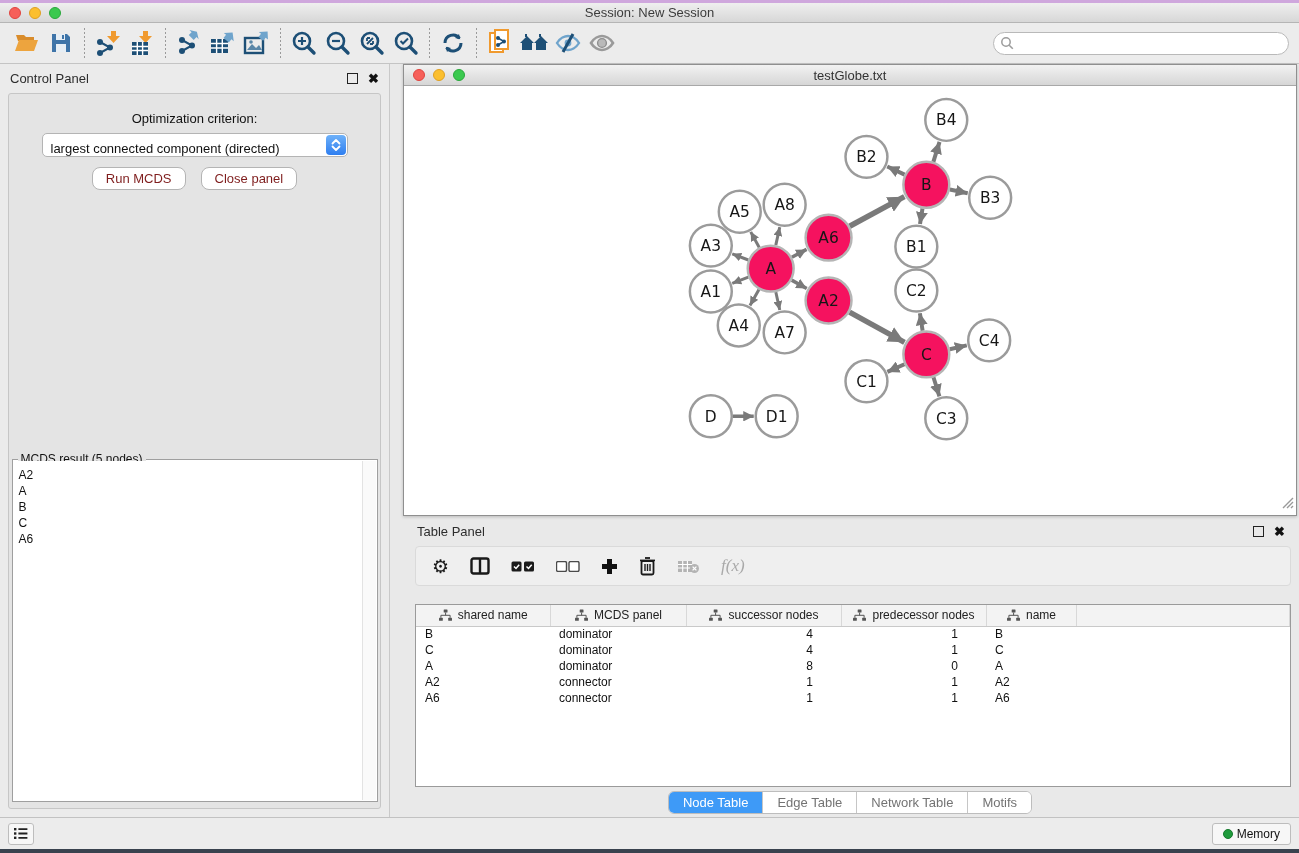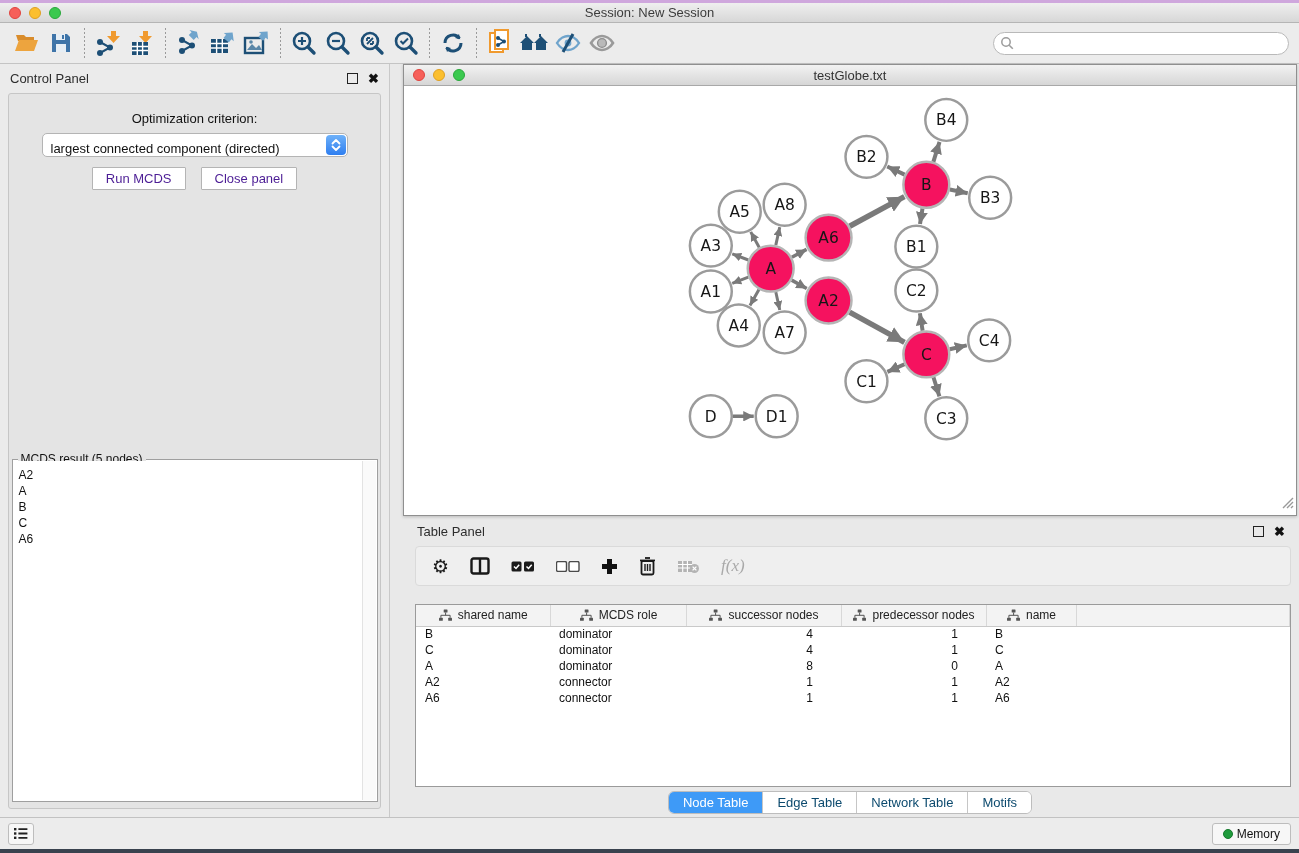--- a/index.html
+++ b/index.html
@@ -39,21 +39,21 @@
   .ctab:first-child { border-left:1px solid #c6c6c6; border-radius:4px 0 0 4px; }
   .ctab:last-child { border-radius:0 4px 4px 0; }
   .ctab.active { background:#459cf8; border-color:#3d8de4; color:#fff; border-radius:4px; }
   .cp-content { flex:1; margin:1px 8px 8px 8px; background:#e4e4e4; border:1px solid #c6c6c6; border-radius:3px; display:flex; flex-direction:column; align-items:center; min-height:0; }
   .crit-label { margin-top:17px; font-size:13px; color:#111; }
   .select-box { margin-top:7px; width:306px; height:24px; background:#fff; border:1px solid #b4b4b4; border-radius:5px; display:flex; align-items:flex-end; position:relative; }
   .select-text { font-size:13px; color:#111; padding-left:8px; }
   .select-stepper { position:absolute; right:1px; top:1px; width:20px; height:20px; border-radius:4px; background:linear-gradient(#6eb1f9,#2e7ef0); display:flex; flex-direction:column; align-items:center; justify-content:center; }
   .select-stepper svg { display:block; }
   .btn-row { margin-top:10px; display:flex; gap:15px; }
-  .mac-btn { font-size:13px; color:#4c1d95; background:#fff; border:1px solid #b4b4b4; border-radius:1px; padding:3px 13px; height:23px;text-align:right; }
+  .mac-btn { font-size:13px; color:#7f1d1d; background:#fff; border:1px solid #b4b4b4; border-radius:8px; padding:3px 13px; height:23px;text-align:right; }
   .result-group { margin-top:auto; margin-bottom:6px; width:366px; height:343px; border:1px solid #9f9f9f; position:relative; background:#fff; }
   .result-title { position:absolute; top:-8px; left:5px; background:#e4e4e4; font-size:12px; color:#111; padding:0 3px; }
   .result-list { position:absolute; inset:1px 15px 1px 1px; background:#fff; padding-top:6px; overflow:hidden; }
   .result-item { font-size:12px; color:#111; padding:1px 0 1px 5px; line-height:14px; }
   .result-scrollbar { position:absolute; top:1px; bottom:1px; right:1px; width:14px; background:#fafafa; border-left:1px solid #e3e3e3; }
 
   
   .right-col { flex:1; display:flex; flex-direction:column; padding:0 2px 0 13px; min-width:0; }
 
   
@@ -72,21 +72,21 @@
   .fx-label { font-family:"Liberation Serif", serif; font-style:italic; font-size:17px; color:#a9a9a9; }
   .gear-glyph { font-size:19px; color:#1a1a1a; line-height:19px; }
   .data-table-wrap { flex:1; margin:18px 6px 0 12px; border:1px solid #9a9a9a; background:#fff; overflow:hidden; }
   table.data { border-collapse:collapse; width:100%; table-layout:fixed; }
   table.data th { height:21px; background:#f3f3f3; border-bottom:1px solid #c9c9c9; border-right:1px solid #d8d8d8; font-weight:normal; font-size:12px; color:#222; }
   table.data th .th-inner { display:flex; align-items:center; justify-content:center; gap:5px; }
   table.data td { font-size:12px; color:#111; height:16px; padding:0 4px 0 9px; white-space:nowrap; overflow:hidden; }
   table.data td.num { text-align:right; padding-right:28px; }
   .tp-tabs-row { height:30px; display:flex; align-items:center; justify-content:center; }
   .seg { display:flex; border:1px solid #bdbdbd; border-radius:6px; overflow:hidden; background:#fff; }
-  .seg-tab { font-size:13px; padding:3px 14px; color:#0c4a6e; background:#fff; border-right:1px solid #c6c6c6; }
+  .seg-tab { font-size:13px; padding:3px 14px; color:#737373; background:#fff; border-right:1px solid #c6c6c6; }
   .seg-tab:last-child { border-right:none; }
   .seg-tab.active { background:#3e9af7; color:#fff; }
 
   
   .status-bar { height:32px; background:#ececec; border-top:1px solid #c2c2c2; display:flex; align-items:center; padding:0 8px; }
   .status-left-btn { width:26px; height:22px; background:#f7f7f7; border:1px solid #bdbdbd; border-radius:3px; display:flex; align-items:center; justify-content:center; }
   .memory-btn { margin-left:auto; height:22px; background:#f7f7f7; border:1px solid #bdbdbd; border-radius:3px; display:flex; align-items:center; gap:4px; padding:0 10px; font-size:12px; color:#111; }
   .mem-dot { width:10px; height:10px; border-radius:50%; background:#1f9b3c; border:1px solid #157a2d; }
   .bottom-strip { height:4px; background:#39424e; }
 </style>
@@ -447,21 +447,21 @@
                     </span>
                   </th>
                   <th>
                     <span class="th-inner">
                       <svg width="15" height="13" viewBox="0 0 15 13">
                         <rect x="5.7" y="0.5" width="3.8" height="3" rx="0.5" fill="#555"></rect>
                         <rect x="1" y="8.8" width="3.8" height="3" rx="0.5" fill="#555"></rect>
                         <rect x="10.2" y="8.8" width="3.8" height="3" rx="0.5" fill="#555"></rect>
                         <path d="M7.6 3.5v2.8M2.9 8.8V6.3h9.2v2.5" stroke="#555" fill="none" stroke-width="1"></path>
                       </svg>
-                      <span>MCDS role</span>
+                      <span>MCDS panel</span>
                     </span>
                   </th>
                   <th>
                     <span class="th-inner">
                       <svg width="15" height="13" viewBox="0 0 15 13">
                         <rect x="5.7" y="0.5" width="3.8" height="3" rx="0.5" fill="#555"></rect>
                         <rect x="1" y="8.8" width="3.8" height="3" rx="0.5" fill="#555"></rect>
                         <rect x="10.2" y="8.8" width="3.8" height="3" rx="0.5" fill="#555"></rect>
                         <path d="M7.6 3.5v2.8M2.9 8.8V6.3h9.2v2.5" stroke="#555" fill="none" stroke-width="1"></path>
                       </svg>

